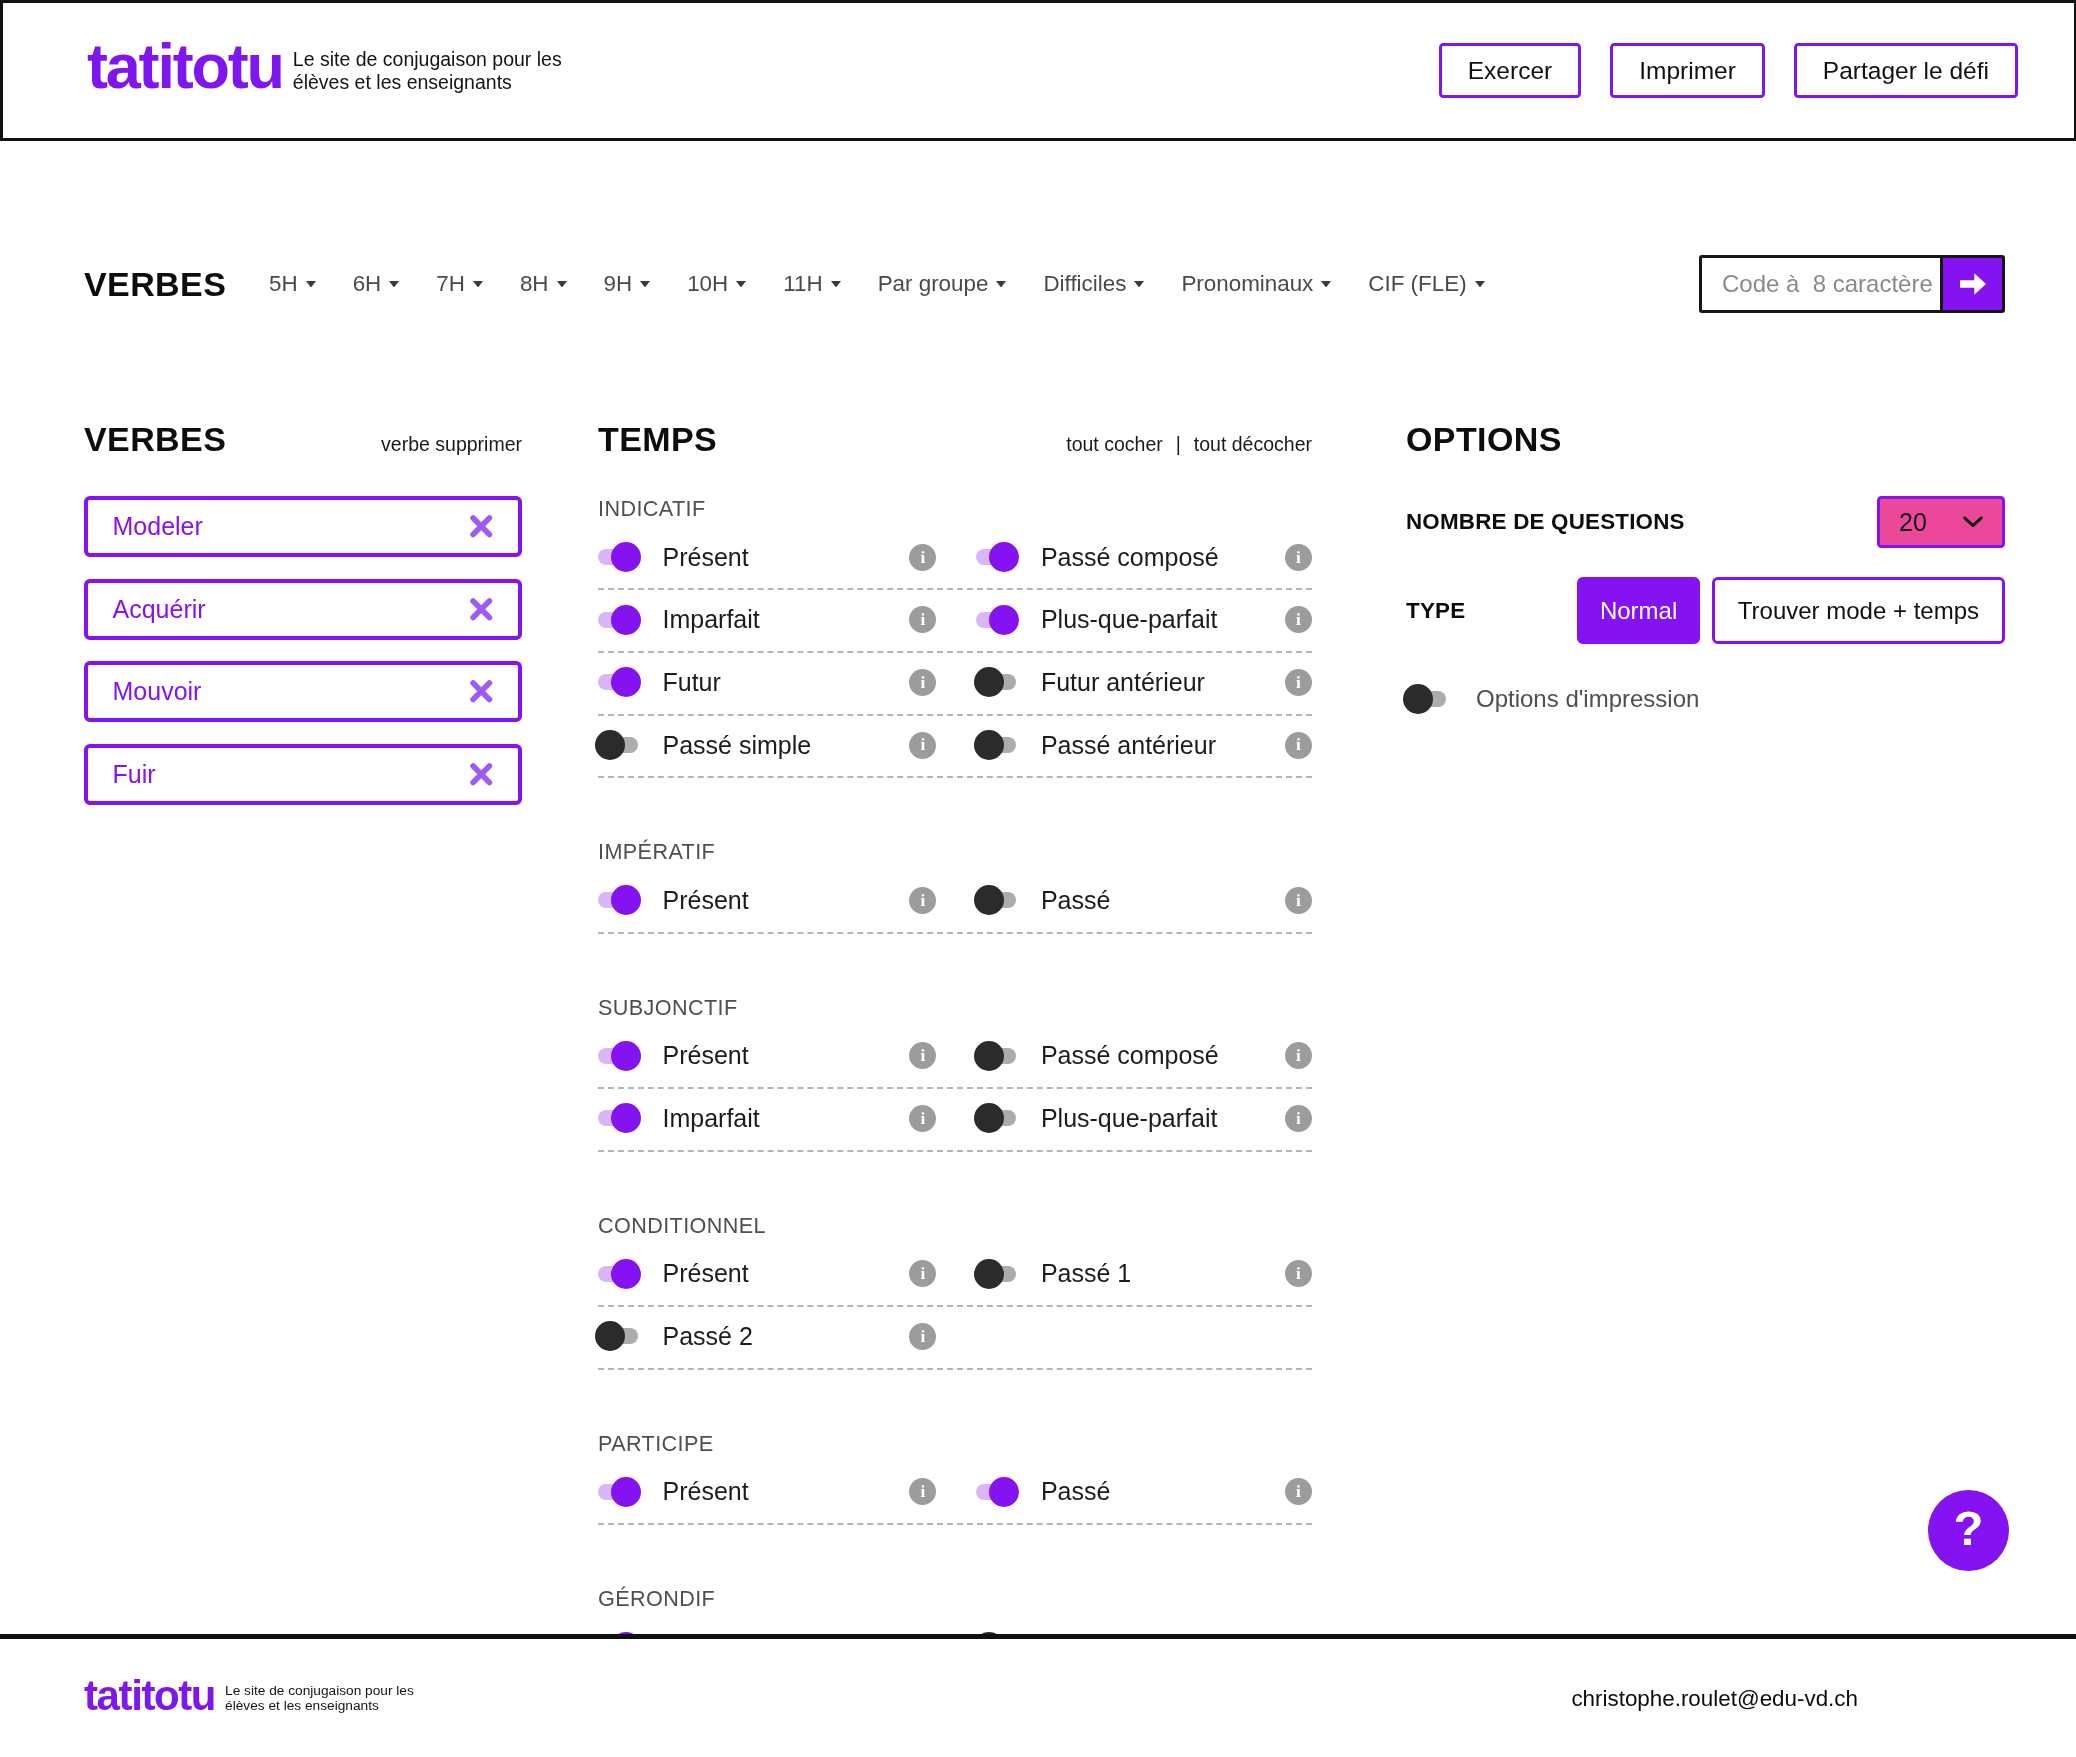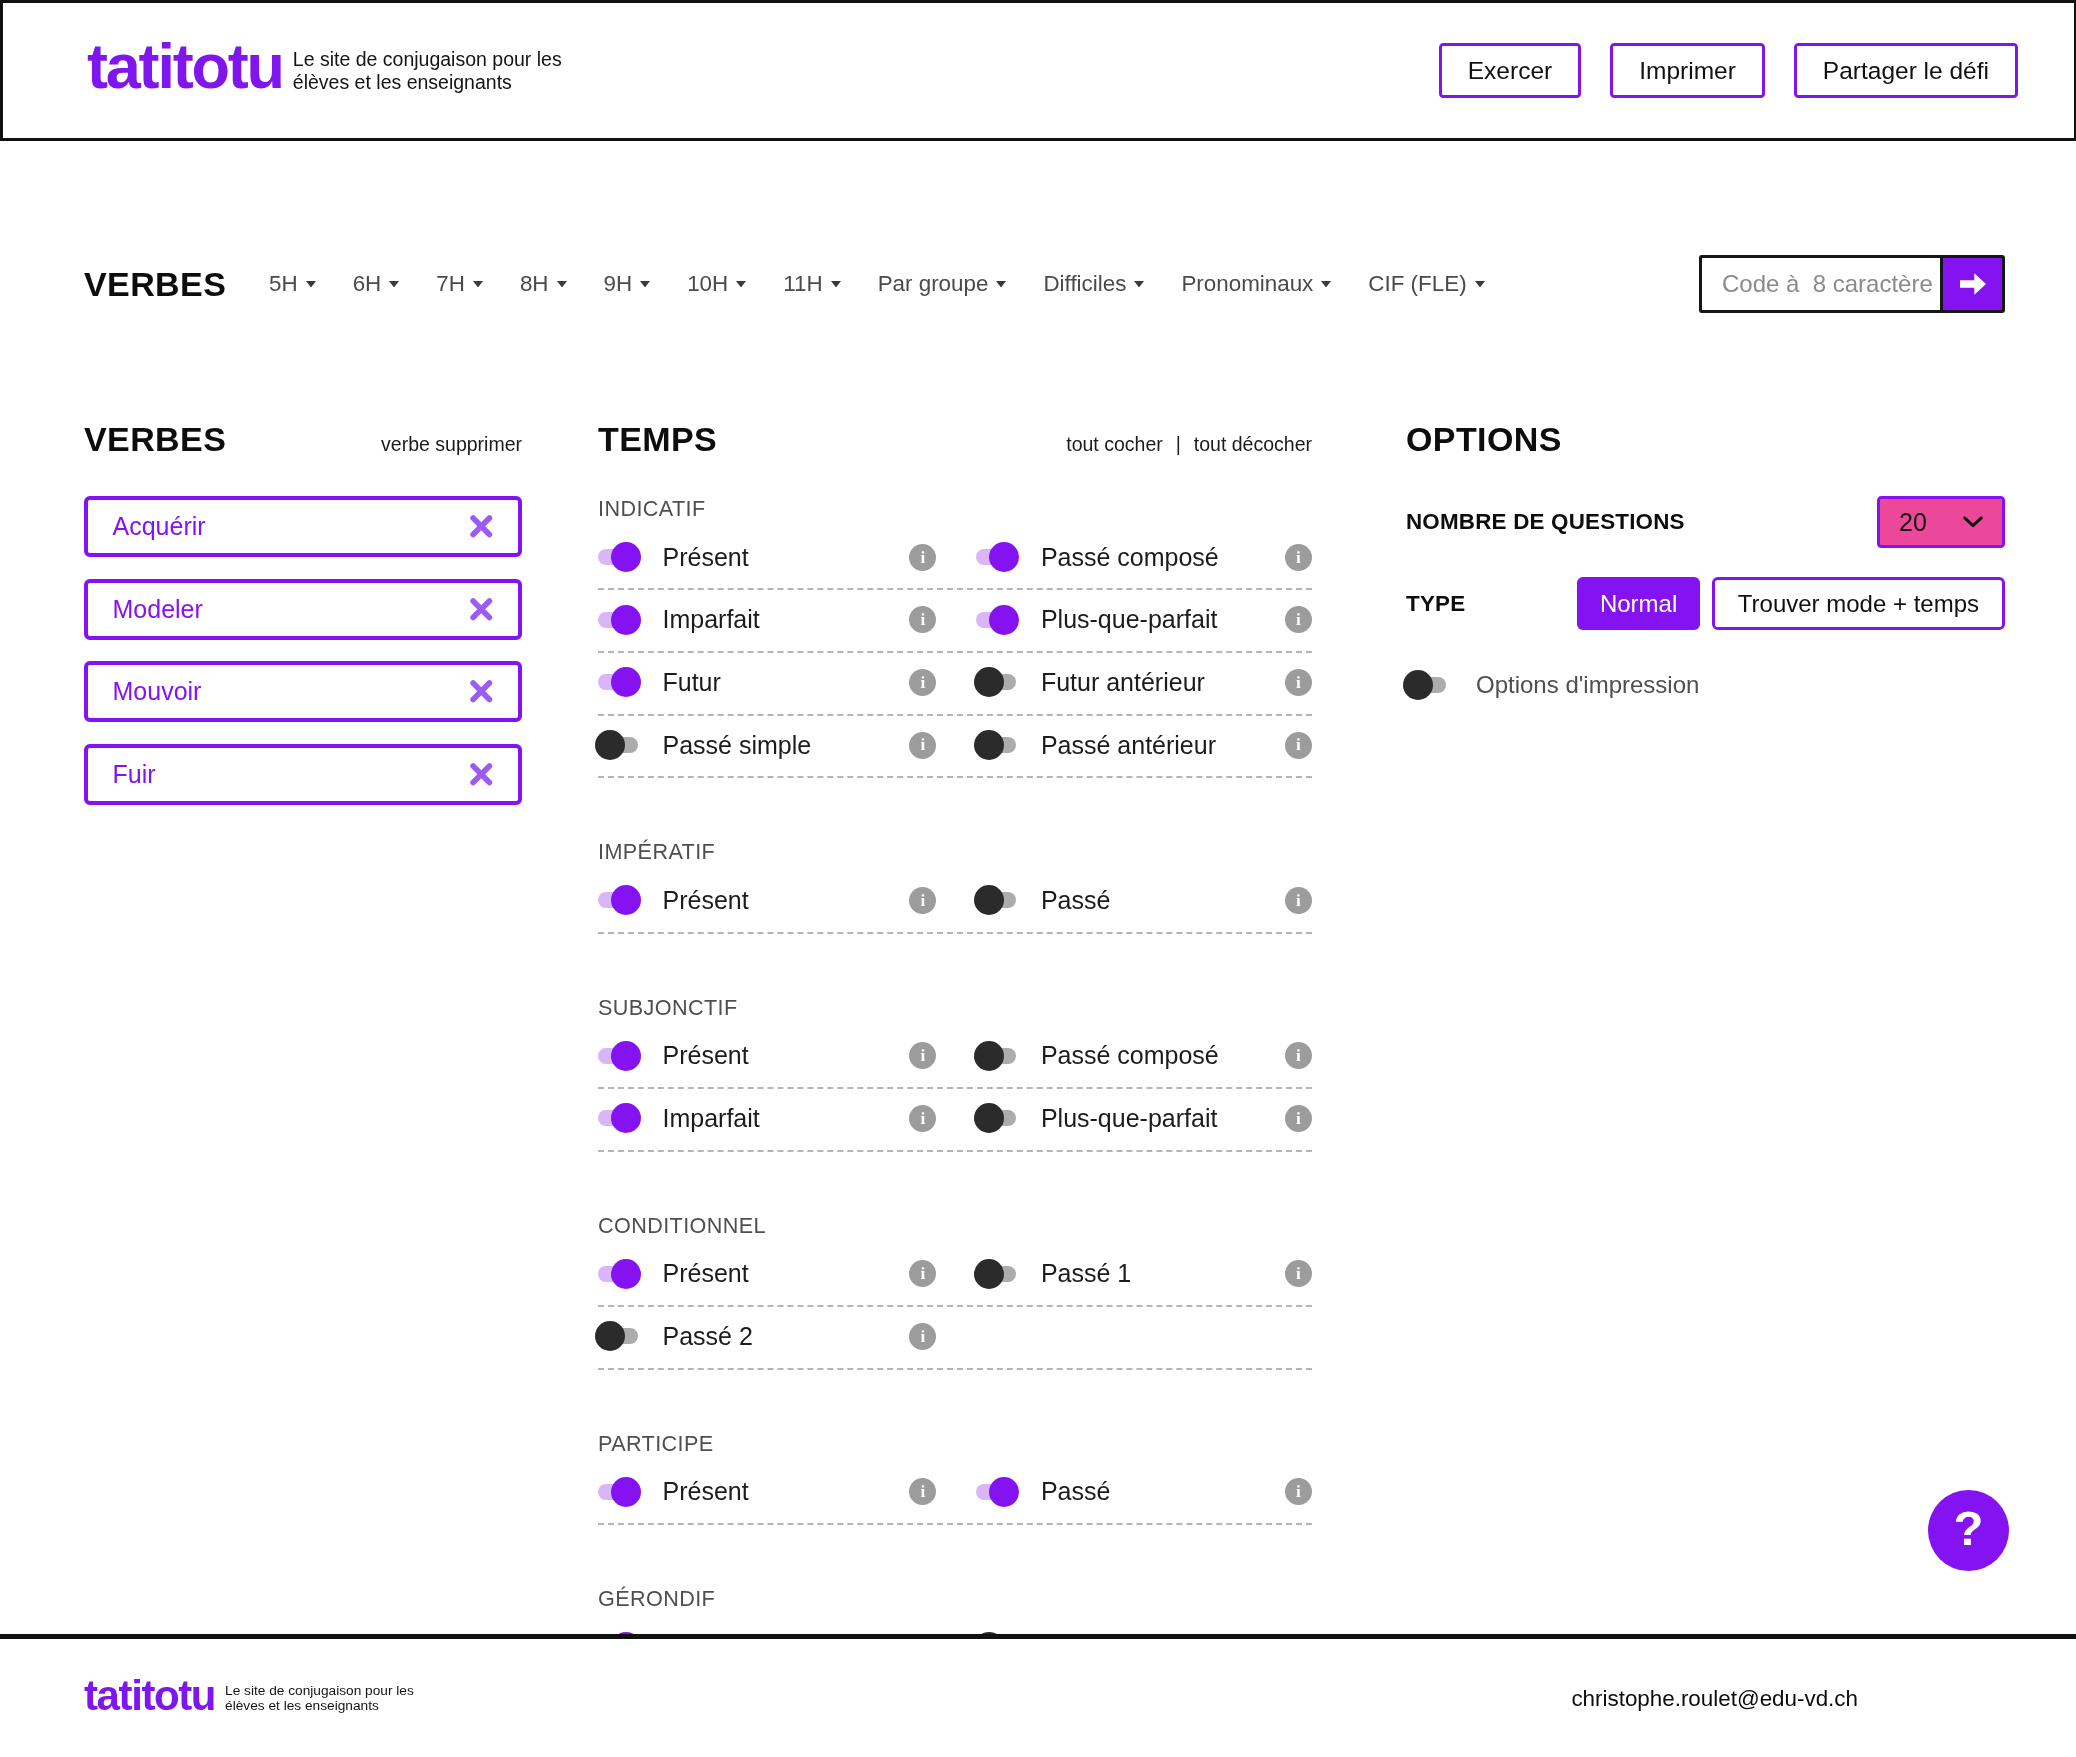--- a/index.html
+++ b/index.html
@@ -61,21 +61,21 @@
   .toggle.off { background: #acacac; }
   .toggle.off .knob { left: -2.9px; background: #2b2b2b; }
 
   
   .opt-row1 { display: flex; align-items: center; justify-content: space-between; margin-bottom: 29px; }
   .opt-label { font-size: 22.4px; font-weight: 700; color: #0d0d0d; letter-spacing: 0.2px; }
   .qselect { width: 128px; height: 52px; border: 3.6px solid #8512f0; border-radius: 4.3px; display: flex; align-items: center; justify-content: space-between; padding: 0 19px; cursor: pointer; background: #ec4899; }
   .qselect-value { font-size: 25px; color: #111; }
   .opt-row2 { display: flex; align-items: center; margin-bottom: 41px; }
   .type-buttons { margin-left: auto; display: flex; gap: 11.5px; }
-  .type-btn { height: 53px; border-radius: 5.8px; font-size: 24px; display: flex; align-items: center; padding: 0 23px; cursor: pointer; font-family: "Liberation Sans", sans-serif; white-space: nowrap; }
+  .type-btn { height: 67px; border-radius: 5.8px; font-size: 24px; display: flex; align-items: center; padding: 0 23px; cursor: pointer; font-family: "Liberation Sans", sans-serif; white-space: nowrap; }
   .type-btn.selected { background: #8512f0; color: #fff; border: none; }
   .type-btn.plain { background: #fff; color: #111; border: 3.6px solid #8512f0; }
   .opt-row3 { display: flex; align-items: center; gap: 30px; }
   .opt-toggle-label { font-size: 24px; color: #4f4f4f; }
 
   
   .help-btn { position: absolute; top: 1490px; right: 68px; width: 81px; height: 81px; border-radius: 50%; background: #8512f0; border: none; color: #fff; font-size: 49px; font-weight: 700; display: flex; align-items: center; justify-content: center; cursor: pointer; font-family: "Liberation Sans", sans-serif; padding-bottom: 5.8px; }
   .footer { position: absolute; left: 0; bottom: 0; width: 100%; height: 124px; border-top: 5.8px solid #111; display: flex; align-items: center; padding: 0 219px 0 84px; justify-content: space-between; background: #fff; }
   .footer .brand-logo { font-size: 42px; letter-spacing: -1.4px; padding-bottom: 4.3px; }
   .footer .brand-tag { font-size: 13.7px; }
@@ -207,31 +207,31 @@
 
   <div class="columns">
 
     <div class="col-verbes">
       <div class="col-head">
         <div class="col-title">VERBES</div>
         <span class="small-link">verbe supprimer</span>
       </div>
       <div id="verb-chips">
           <div class="chip">
-    <span class="chip-label">Acquérir</span>
+    <span class="chip-label">Modeler</span>
     <button class="chip-x">
       <span style="display:flex;">
         <svg width="24.5" height="24.5" viewBox="0 0 24 24">
                   <path d="M4 4 L20 20 M20 4 L4 20" stroke="#9c5cf3" stroke-width="5.5" stroke-linecap="round"></path>
                 </svg>
       </span>
     </button>
   </div>
           <div class="chip">
-    <span class="chip-label">Modeler</span>
+    <span class="chip-label">Acquérir</span>
     <button class="chip-x">
       <span style="display:flex;">
         <svg width="24.5" height="24.5" viewBox="0 0 24 24">
                   <path d="M4 4 L20 20 M20 4 L4 20" stroke="#9c5cf3" stroke-width="5.5" stroke-linecap="round"></path>
                 </svg>
       </span>
     </button>
   </div>
           <div class="chip">
     <span class="chip-label">Mouvoir</span>

